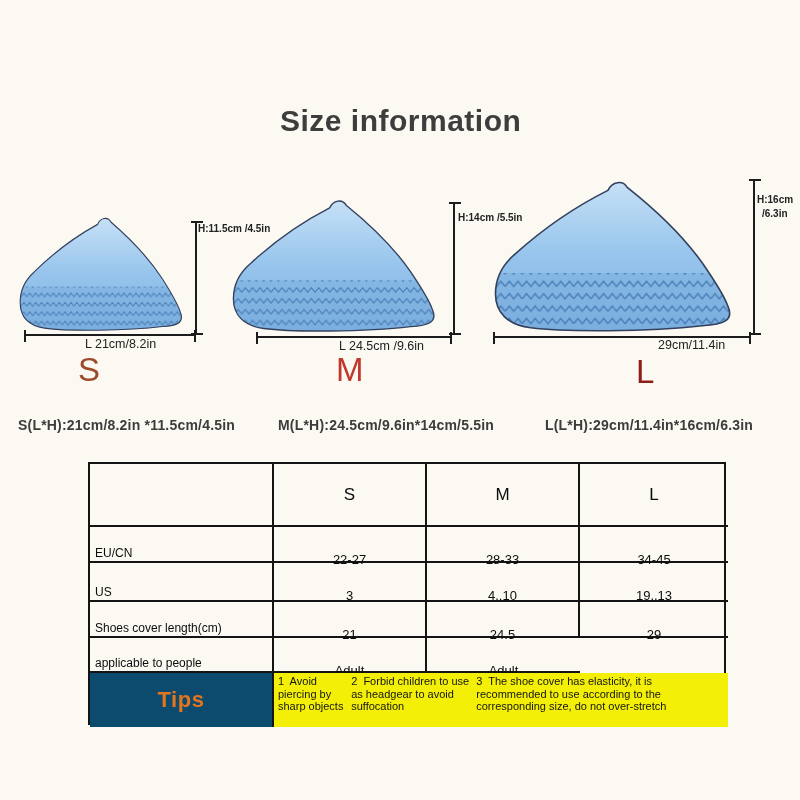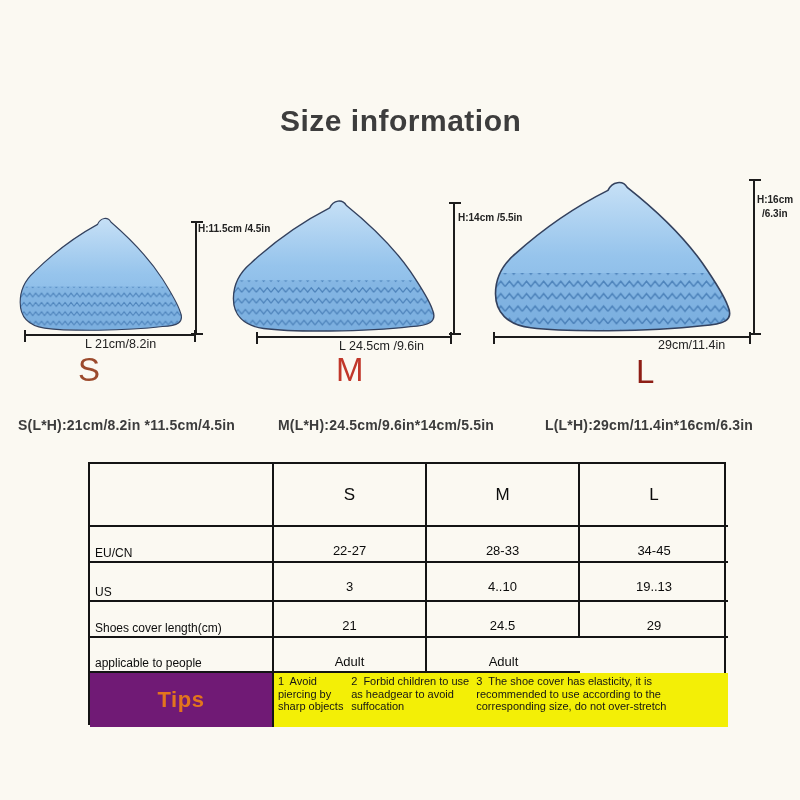--- a/index.html
+++ b/index.html
@@ -28,22 +28,22 @@
 
   
   .size-table { position:absolute; left:88px; top:462px; width:638px; height:263px;
     display:grid; grid-template-columns:184px 153px 153px 148px;
     grid-template-rows:63px 36px 39px 36px 35px 54px;
     border:2px solid #141414; background:#fbf9f2; }
   .cell { border-right:2px solid #141414; border-bottom:2px solid #141414; display:flex; color:#0c0c0c; }
   .cell.last-col { border-right:none; }
   .cell.head { align-items:center; justify-content:center; font-size:17px; }
   .cell.rowlabel { align-items:flex-end; padding:0 0 1px 5px; font-size:12px; }
-  .cell.val { align-items:flex-start; justify-content:center; padding-top:16px; font-size:13px; }
-  .cell.tips-label { grid-column:1/2; border-bottom:none; background:#701a75; align-items:center; justify-content:center;
+  .cell.val { align-items:flex-start; justify-content:center; padding-top:25px; font-size:13px; }
+  .cell.tips-label { grid-column:1/2; border-bottom:none; background:#0c4a6e; align-items:center; justify-content:center;
     font-size:22px; font-weight:bold; color:#e2751d; letter-spacing:0.5px; }
   .cell.tips-body { grid-column:2/5; border-right:none; border-bottom:none; background:#f3ef06;
     flex-direction:row; align-items:flex-start; justify-content:flex-start; padding:2px 3px 1px 4px; }
   .tips-line { font-size:11px; line-height:12.5px; color:#151515; white-space:pre-wrap; }
 </style>
 </head>
 <body>
 
 <div class="stage">
 

